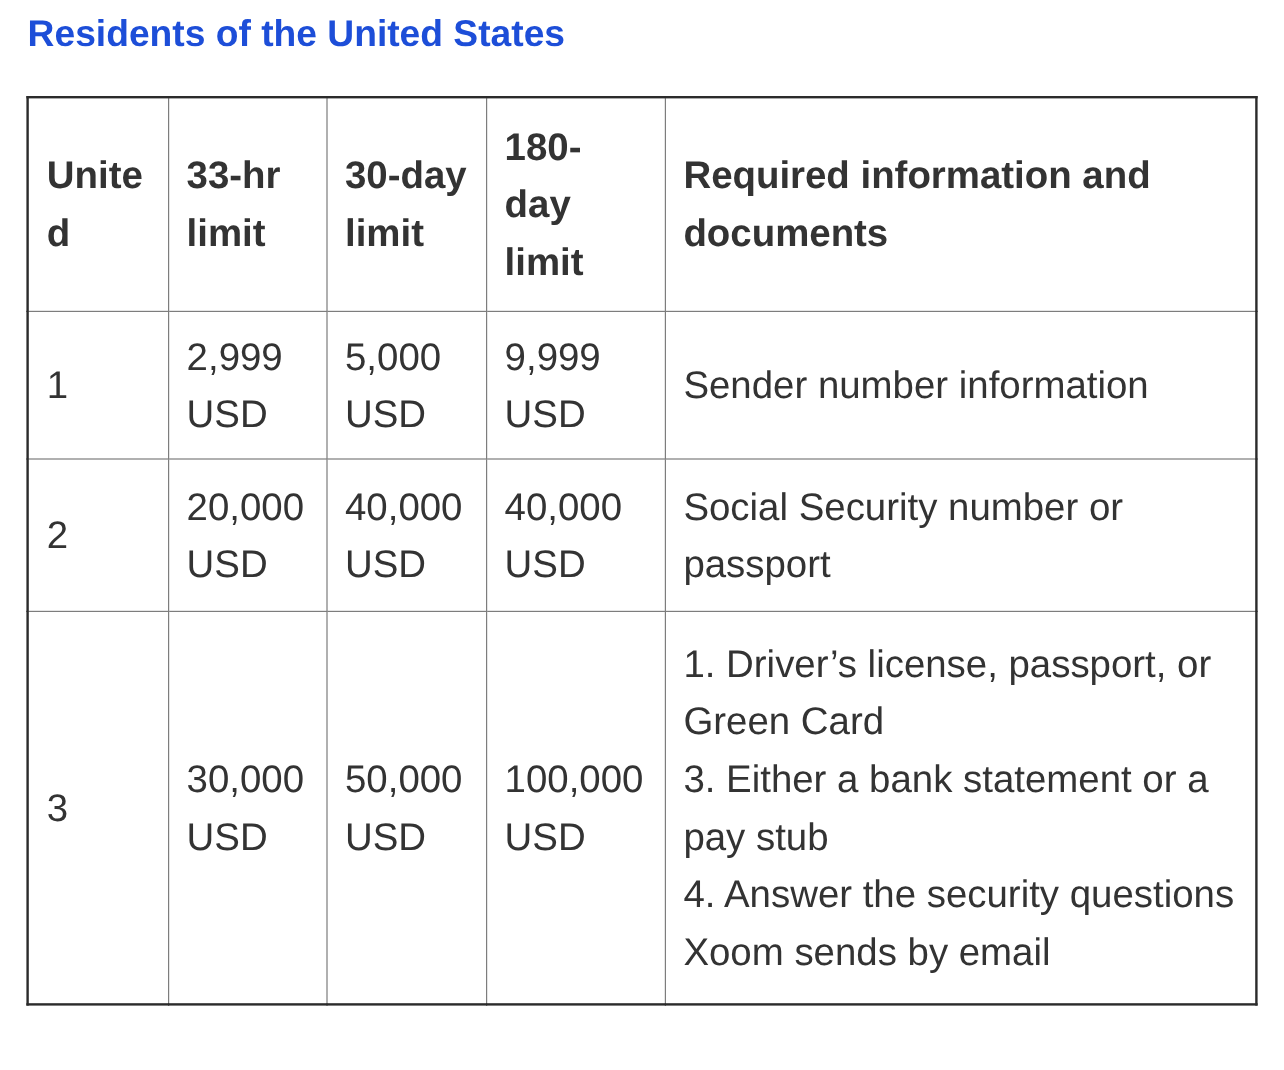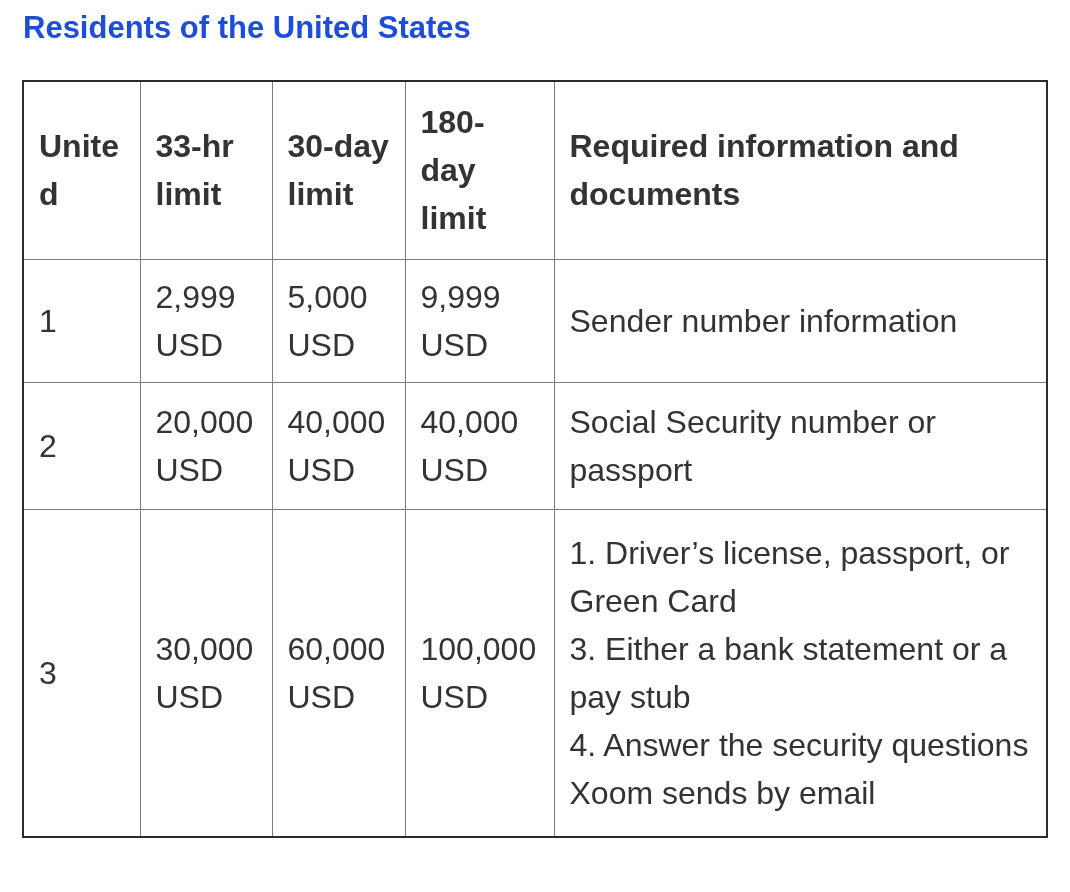--- a/index.html
+++ b/index.html
@@ -88,21 +88,21 @@
         <td>2</td>
         <td>20,000 USD</td>
         <td>40,000 USD</td>
         <td>40,000 USD</td>
         <td>Social Security number or passport</td>
       </tr>
 
       <tr class="row-level-3">
         <td>3</td>
         <td>30,000 USD</td>
-        <td>60,000 USD</td>
+        <td>50,000 USD</td>
         <td>100,000 USD</td>
         <td>
           <div>1. Driver’s license, passport, or Green Card</div>
           <div>3. Either a bank statement or a pay stub</div>
           <div>4. Answer the security questions Xoom sends by email</div>
         </td>
       </tr>
     </tbody>
   </table>
 

